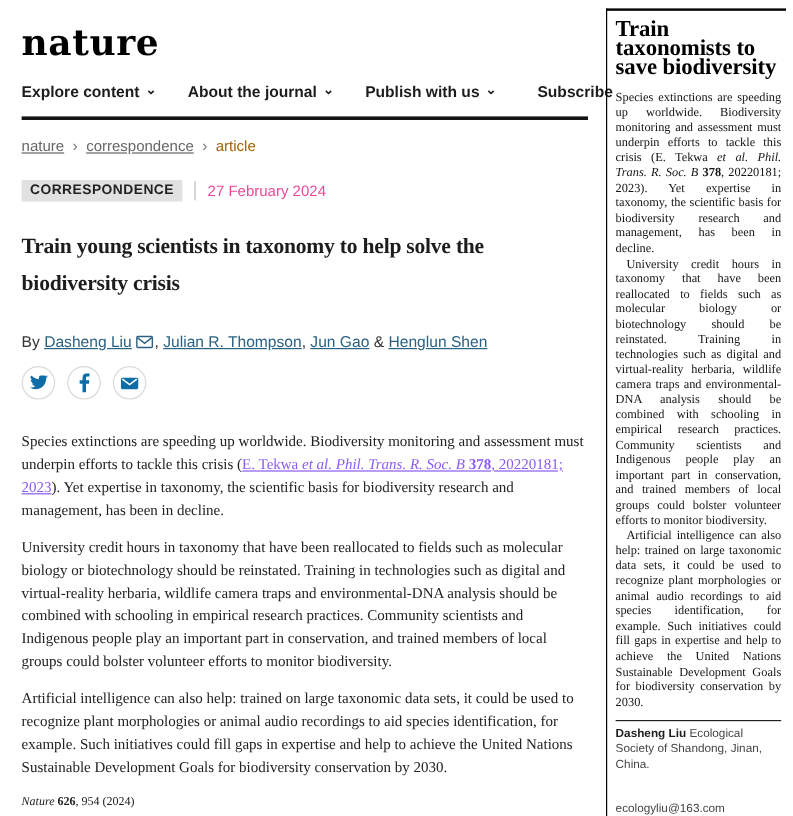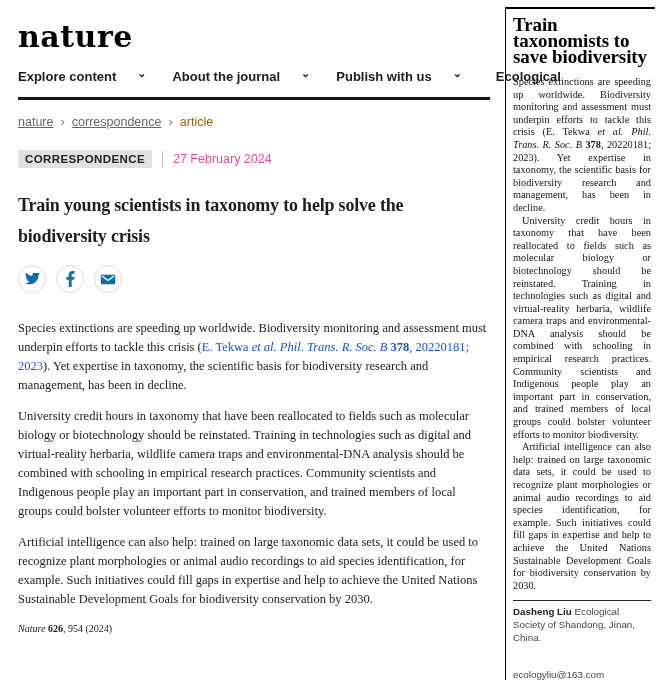--- a/index.html
+++ b/index.html
@@ -5,21 +5,21 @@
   * { box-sizing: border-box; }
   html,body { margin:0; padding:0; }
   body {
     width:661px; height:680px; position:relative; overflow:hidden;
     background:#ffffff; font-family:"Liberation Sans", sans-serif; color:#222;
   }
   
   .main { position:absolute; left:18px; top:22px; width:472px; }
   .logo { font-family:"DejaVu Serif", serif; font-weight:700; font-size:30px; line-height:30px; letter-spacing:.5px; color:#000; cursor:pointer; }
   .nav { display:flex; align-items:center; margin-top:13px; font-weight:700; font-size:13px; color:#1c1c1c; }
-  .nav-item { margin-right:26px; display:flex; gap:21px; cursor:pointer; white-space:nowrap; }
+  .nav-item { margin-right:26px; display:flex; align-items:center; gap:5px; cursor:pointer; white-space:nowrap; }
   .chev { font-size:11px; line-height:10px; position:relative; top:-1px; }
   .nav-divider { width:1px; height:22px; background:#d8d8d8; margin:0 16px 0 -8px; }
   .nav-rule { height:3px; background:#141414; margin-top:10px; width:472px; }
   .breadcrumb { margin-top:14px; font-size:12.5px; color:#666; display:flex; gap:7px; align-items:center; }
   .breadcrumb a { color:#666; text-decoration:underline; cursor:pointer; }
   .bc-sep { color:#777; font-size:13px; }
   .bc-current { color:#a16207; }
   .meta { margin-top:21px; display:flex; align-items:center; font-size:12.5px; }
   .badge { background:#e1e1e2; color:#222; font-weight:700; font-size:11.5px; letter-spacing:.4px; padding:3px 7px; }
   .meta-divider { width:1px; height:16px; background:#b9b9b9; margin:0 10px; }
@@ -28,21 +28,21 @@
   .byline { margin-top:25px; font-size:13px; color:#333; }
   .byline a { color:#2b6283; text-decoration:underline; cursor:pointer; }
   .mail-inline { margin:0 1px 0 3px; vertical-align:-2px; }
   .social { margin-top:13px; display:flex; gap:10px; }
   .circle { width:28px; height:28px; border-radius:50%; border:1px solid #d9d9d9; background:#fff;
             display:flex; align-items:center; justify-content:center; cursor:pointer; }
   .body { font-family:"Liberation Serif", serif; font-size:12.5px; line-height:19px; color:#222; margin:0 0 12px; }
   .body.first { margin-top:26px; }
   .i { font-style:italic; }
   .b { font-weight:700; }
-  .a { color:#1d4ed8; cursor:pointer; }
+  .a { color:#8b5cf6; text-decoration:underline; cursor:pointer; }
   .citation { font-family:"Liberation Serif", serif; font-size:10px; margin:14px 0 0; color:#222; }
   
   .sidebar { position:absolute; left:505px; top:7px; width:150px;
              border-top:2.5px solid #000; border-left:1.5px solid #000;
              padding:8px 4px 6px 7px; }
   .sidebar h2 { margin:0 0 11px; font-family:"Liberation Serif", serif; font-weight:700;
                 font-size:19px; line-height:16px; letter-spacing:-.1px; color:#000; }
   .sp { font-family:"Liberation Serif", serif; font-size:10.3px; line-height:12.6px;
         color:#141414; margin:0; text-align:justify; }
   .indent { text-indent:9px; }
@@ -67,21 +67,21 @@
     <div class="nav-item">
       <span>About the journal</span>
       <span class="chev">⌄</span>
     </div>
     <div class="nav-item">
       <span>Publish with us</span>
       <span class="chev">⌄</span>
     </div>
     <div class="nav-divider"></div>
     <div class="nav-item">
-      <span>Ecological</span>
+      <span>Subscribe</span>
     </div>
   </div>
 
   <div class="nav-rule"></div>
 
   <div class="breadcrumb">
     <a>nature</a>
     <span class="bc-sep">›</span>
     <a>correspondence</a>
     <span class="bc-sep">›</span>
@@ -89,20 +89,26 @@
   </div>
 
   <div class="meta">
     <span class="badge">CORRESPONDENCE</span>
     <span class="meta-divider"></span>
     <span class="date">27 February 2024</span>
   </div>
 
   <h1 class="title">Train young scientists in taxonomy to help solve the biodiversity crisis</h1>
 
+  <div class="byline">
+    <span>By </span><a>Dasheng Liu</a><svg class="mail-inline" width="15" height="12" viewBox="0 0 16 13">
+        <rect x="1" y="1.5" width="14" height="10" rx="1" fill="none" stroke="#2b6283" stroke-width="1.3"></rect>
+        <path d="M1.5 2.5 L8 7.6 L14.5 2.5" fill="none" stroke="#2b6283" stroke-width="1.3"></path>
+      </svg><span>, </span><a>Julian R. Thompson</a><span>, </span><a>Jun Gao</a><span> &amp; </span><a>Henglun Shen</a>
+  </div>
 
   <div class="social">
     <div class="circle">
       <svg width="15" height="13" viewBox="0 0 24 20">
           <path fill="#0e6da6" d="M23.95.57c-.88.39-1.83.65-2.82.77A4.93 4.93 0 0 0 23.29-1.38l.02.02c-.95.56-2 .96-3.13 1.18A4.92 4.92 0 0 0 11.66 3.2c0 .39.04.76.13 1.12A13.98 13.98 0 0 1 1.64-.84 4.92 4.92 0 0 0 3.16 5.73a4.9 4.9 0 0 1-2.23-.62v.06c0 2.39 1.7 4.38 3.95 4.83a4.94 4.94 0 0 1-2.21.08 4.93 4.93 0 0 0 4.6 3.42A9.88 9.88 0 0 1 0 15.54 13.94 13.94 0 0 0 7.55 17.75c9.06 0 14-7.5 14-14v-.63c.96-.69 1.8-1.56 2.46-2.55z"></path>
         </svg>
     </div>
     <div class="circle">
       <svg width="9" height="16" viewBox="0 0 10 18">
           <path fill="#0e6da6" d="M6.3 18V9.8h2.74l.41-3.18H6.3V4.59c0-.92.26-1.55 1.58-1.55H9.6V.19C9.3.15 8.3.06 7.14.06 4.71.06 3.05 1.54 3.05 4.27v2.35H.3v3.18h2.75V18h3.25z"></path>

